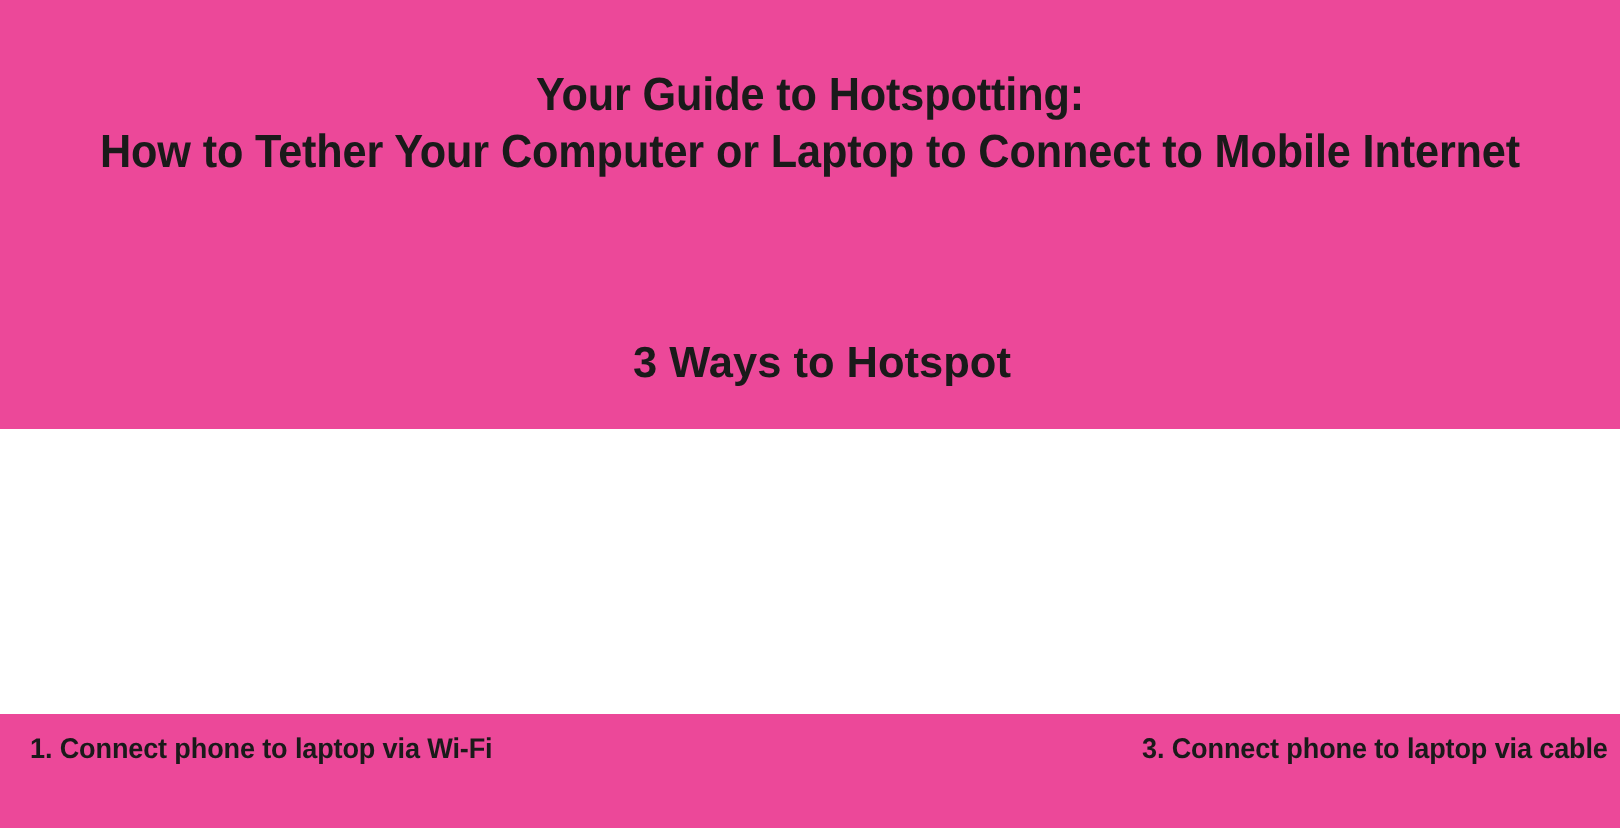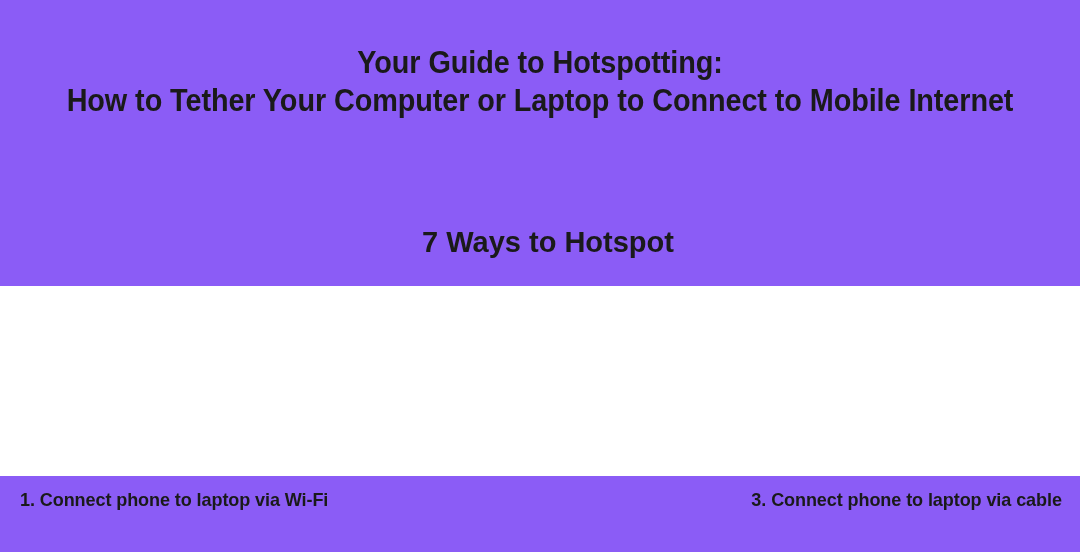--- a/index.html
+++ b/index.html
@@ -13,21 +13,21 @@
     overflow: hidden;
     font-family: "Liberation Sans", sans-serif;
     color: #1a1a1a;
     -webkit-font-smoothing: antialiased;
   }
 
   .infographic {
     position: relative;
     width: 1080px;
     height: 552px;
-    background: #8b5cf6;
+    background: #ec4899;
     box-sizing: border-box;
   }
 
   
   .title-block {
     position: absolute;
     top: 44px;
     left: 0;
     width: 1080px;
     text-align: center;
@@ -111,35 +111,35 @@
     line-height: 26px;
     letter-spacing: -0.1px;
     color: #1a1a1a;
     white-space: nowrap;
     transform: scaleX(0.95);
     transform-origin: center center;
   }
   .caption-cell-1 { text-align: left; padding-left: 20px; }
   .caption-cell-1 .caption-text { transform-origin: left center; }
   .caption-cell-2 { text-align: center; padding-left: 8px; }
-  .caption-cell-3 { text-align: right; padding-right: 18px; }
+  .caption-cell-3 { text-align: right; padding-right: 8px; }
   .caption-cell-3 .caption-text { transform-origin: right center; }
 </style>
 </head>
 <body>
 
 <div class="infographic">
 
   <div class="title-block">
     <span class="title-line title-line-1">Your Guide to Hotspotting:</span>
     <span class="title-line title-line-2">How to Tether Your Computer or Laptop to Connect to Mobile Internet</span>
   </div>
 
   <div class="section-heading">
-    <span class="section-heading-text">7 Ways to Hotspot</span>
+    <span class="section-heading-text">3 Ways to Hotspot</span>
   </div>
 
   <div class="illustration-row">
     <div class="illustration-slot"></div>
     <div class="illustration-slot"></div>
     <div class="illustration-slot"></div>
   </div>
 
   <div class="caption-row">
     <div class="caption-cell caption-cell-1">

